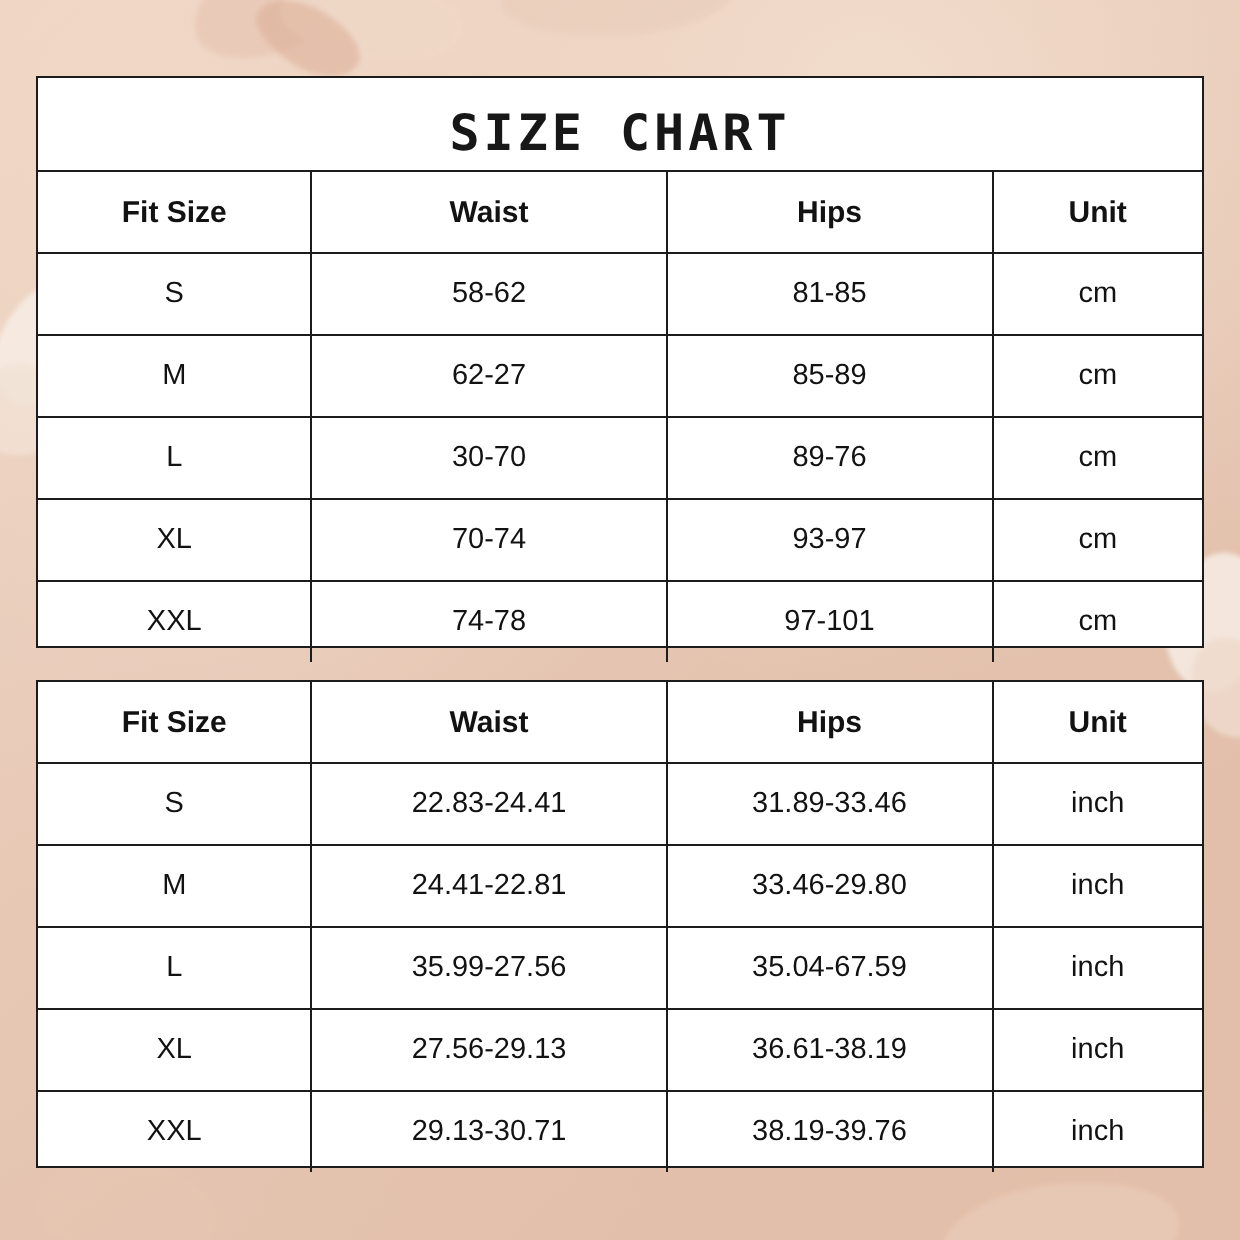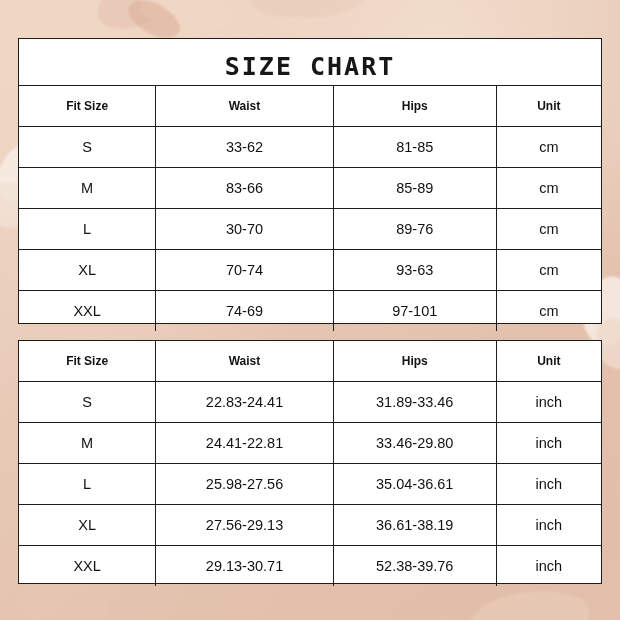--- a/index.html
+++ b/index.html
@@ -89,21 +89,21 @@
     height: 40px;
     padding: 0;
     font-weight: 400;
   }
   table.size-table tr th:last-child,
   table.size-table tr td:last-child {
     border-right: none;
   }
   table.size-table thead th {
     font-weight: 700;
-    font-size: 12px;
+    font-size: 15px;
   }
   .col-0 { width: 23.5%; }
   .col-1 { width: 30.5%; }
   .col-2 { width: 28%; }
   .col-3 { width: 18%; }
 </style>
 </head>
 <body>
 
 <div class="page">
@@ -133,45 +133,45 @@
         <tr>
           <th>Fit Size</th>
           <th>Waist</th>
           <th>Hips</th>
           <th>Unit</th>
         </tr>
       </thead>
       <tbody>
         <tr>
           <td>S</td>
-          <td>33-62</td>
+          <td>58-62</td>
           <td>81-85</td>
           <td>cm</td>
         </tr>
         <tr>
           <td>M</td>
-          <td>83-66</td>
+          <td>62-27</td>
           <td>85-89</td>
           <td>cm</td>
         </tr>
         <tr>
           <td>L</td>
           <td>30-70</td>
           <td>89-76</td>
           <td>cm</td>
         </tr>
         <tr>
           <td>XL</td>
           <td>70-74</td>
-          <td>93-63</td>
+          <td>93-97</td>
           <td>cm</td>
         </tr>
         <tr>
           <td>XXL</td>
-          <td>74-69</td>
+          <td>74-78</td>
           <td>97-101</td>
           <td>cm</td>
         </tr>
       </tbody>
     </table>
   </div>
 
   <div class="card card-bottom">
     <table class="size-table">
       <colgroup>
@@ -196,33 +196,33 @@
           <td>inch</td>
         </tr>
         <tr>
           <td>M</td>
           <td>24.41-22.81</td>
           <td>33.46-29.80</td>
           <td>inch</td>
         </tr>
         <tr>
           <td>L</td>
-          <td>25.98-27.56</td>
-          <td>35.04-36.61</td>
+          <td>35.99-27.56</td>
+          <td>35.04-67.59</td>
           <td>inch</td>
         </tr>
         <tr>
           <td>XL</td>
           <td>27.56-29.13</td>
           <td>36.61-38.19</td>
           <td>inch</td>
         </tr>
         <tr>
           <td>XXL</td>
           <td>29.13-30.71</td>
-          <td>52.38-39.76</td>
+          <td>38.19-39.76</td>
           <td>inch</td>
         </tr>
       </tbody>
     </table>
   </div>
 
 </div>
 
 </body></html>

